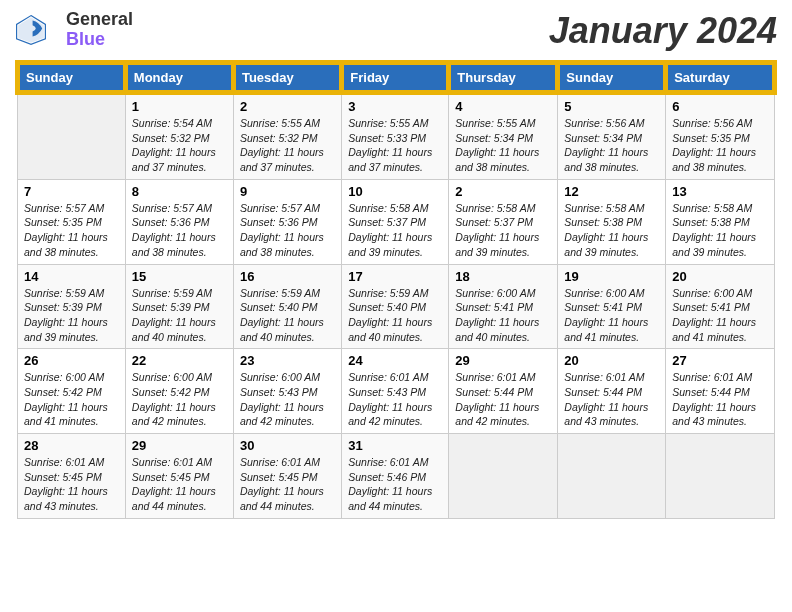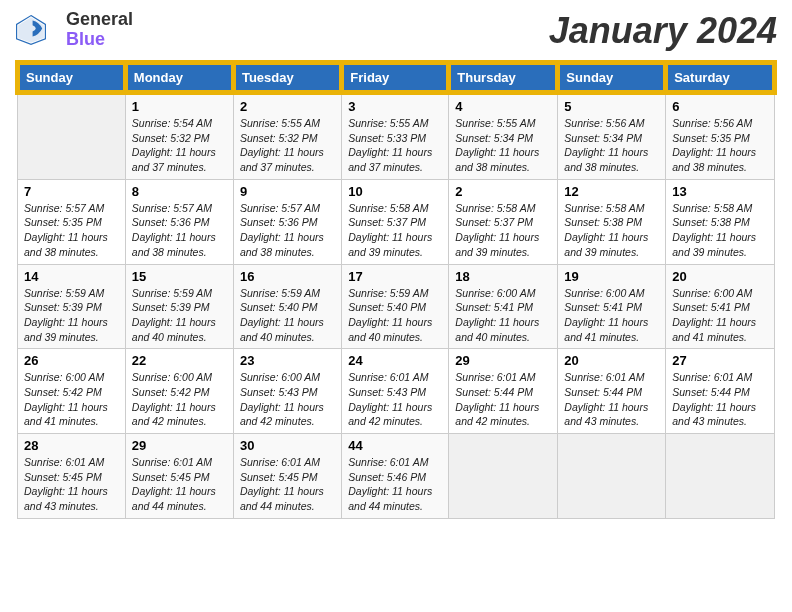--- a/index.html
+++ b/index.html
@@ -243,21 +243,21 @@
         </td>
         <td>
           <span class="day-number">29</span>
           <div class="day-info">Sunrise: 6:01 AM<br>Sunset: 5:45 PM<br>Daylight: 11 hours<br>and 44 minutes.</div>
         </td>
         <td>
           <span class="day-number">30</span>
           <div class="day-info">Sunrise: 6:01 AM<br>Sunset: 5:45 PM<br>Daylight: 11 hours<br>and 44 minutes.</div>
         </td>
         <td>
-          <span class="day-number">44</span>
+          <span class="day-number">31</span>
           <div class="day-info">Sunrise: 6:01 AM<br>Sunset: 5:46 PM<br>Daylight: 11 hours<br>and 44 minutes.</div>
         </td>
         <td class="empty"></td>
         <td class="empty"></td>
         <td class="empty"></td>
       </tr>
     </tbody>
 </table>
 
 </body></html>

